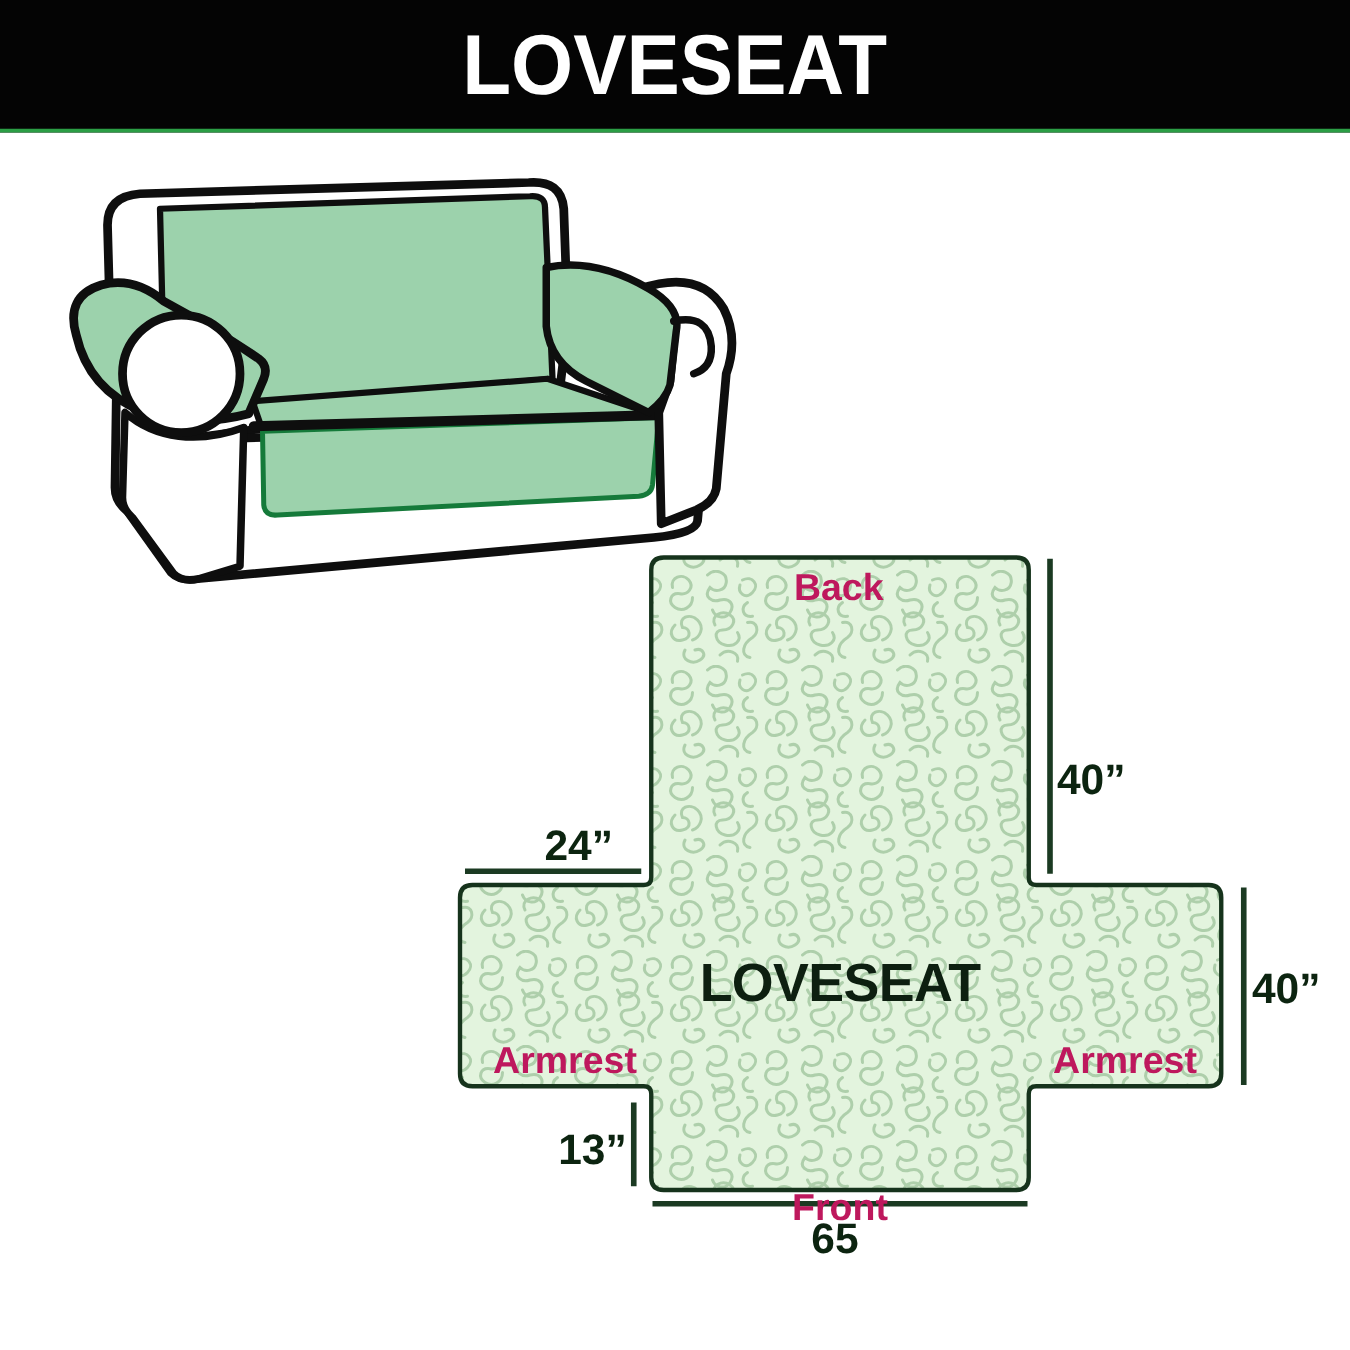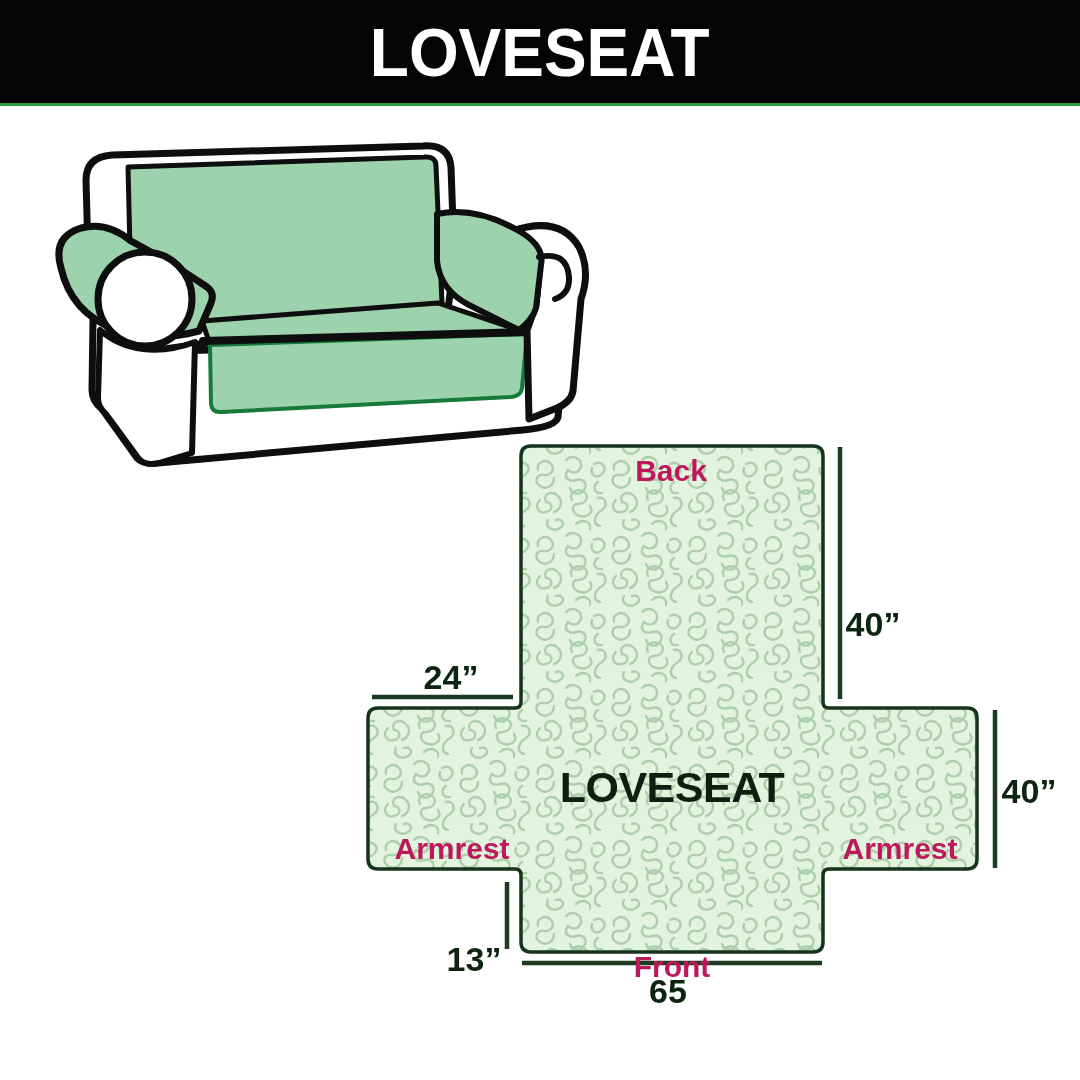--- a/index.html
+++ b/index.html
@@ -26,23 +26,23 @@
   }
   .lbl.section{font-size:30px;}
   .lbl.dim{font-size:34px;color:#0c2410;}
   .lbl.center{font-size:43px;letter-spacing:-0.5px;color:#0d1f10;}
   #lbl-back{left:671px;top:471px;}
   #lbl-center{left:672px;top:787px;}
   #lbl-armrest-left{left:452px;top:849px;}
   #lbl-armrest-right{left:900px;top:849px;}
   #lbl-front{left:672px;top:967px;}
   #dim-40{left:873px;top:624px;}
-  #dim-24{left:451px;top:677px;}
+  #dim-24{left:463px;top:677px;}
   #dim-23{left:1029px;top:791px;}
-  #dim-13{left:474px;top:920px;margin-top:39px;}
+  #dim-13{left:474px;top:920px;}
   #dim-46{left:668px;top:991px;}
 </style>
 </head>
 <body>
 
 <div class="stage">
 
   <div class="header">
     <div class="header-title">LOVESEAT</div>
   </div>

